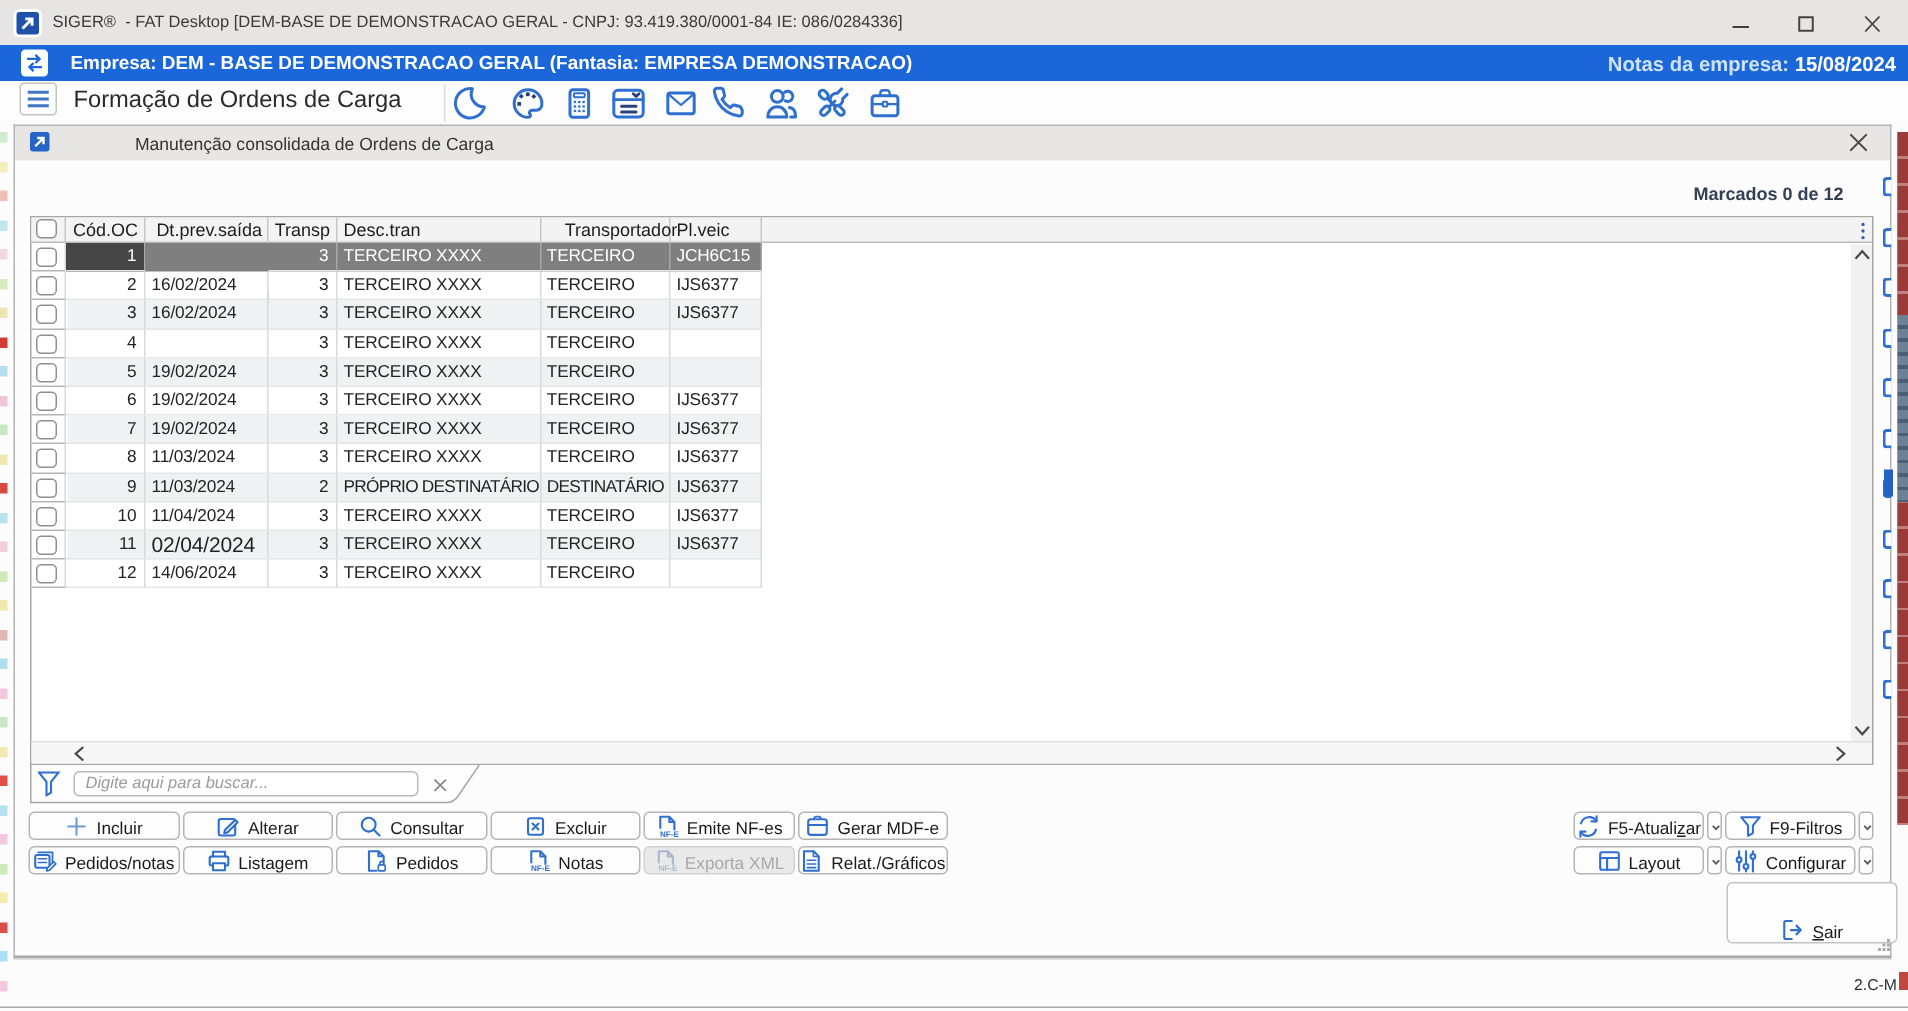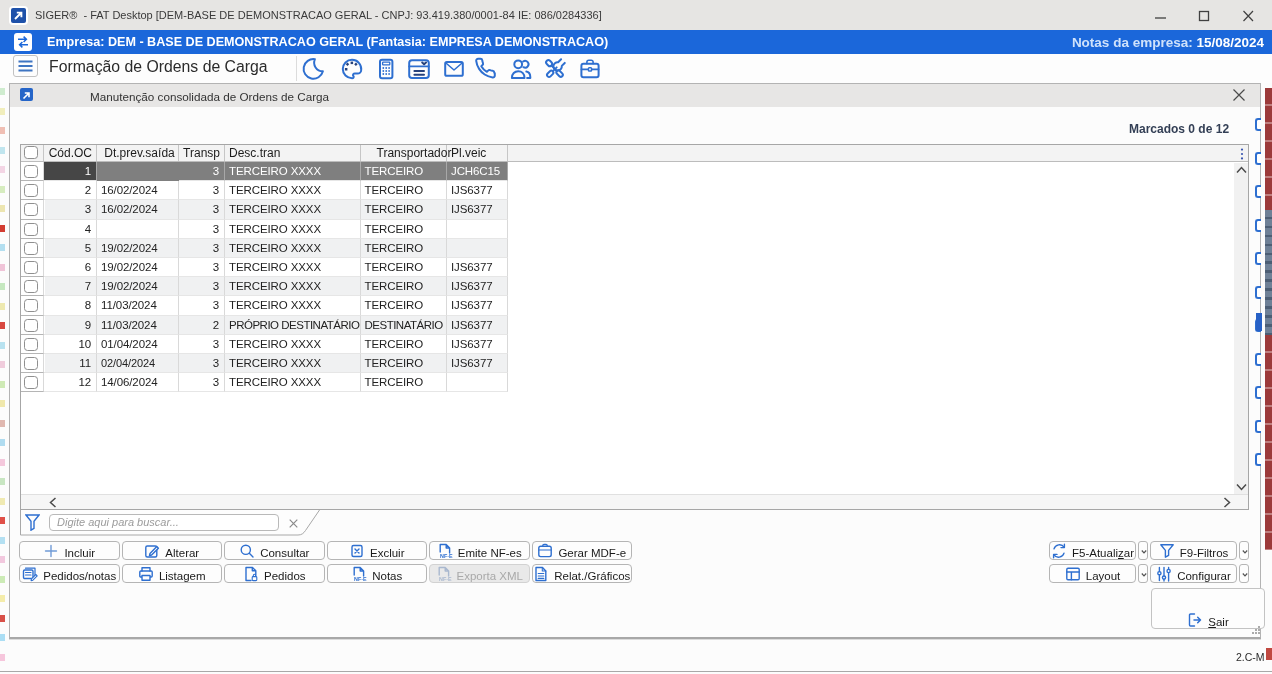--- a/index.html
+++ b/index.html
@@ -253,30 +253,30 @@
 <div class="abs txt" style="left:21px;top:315.6px;width:23px;height:19.2px;border-right:1px solid #d9d9d9;border-bottom:1px solid #b5b5b5;font-size:11.5px;letter-spacing:-0.1px;line-height:18.2px;color:#232323;overflow:hidden;text-align:left;padding-left:4px;"></div>
 <div class="abs txt" style="left:44px;top:315.6px;width:53px;height:19.2px;border-right:1px solid #d9d9d9;border-bottom:1px solid #e6e6e6;font-size:11.5px;letter-spacing:-0.1px;line-height:18.2px;color:#232323;overflow:hidden;text-align:right;padding-right:5px;">9</div>
 <div class="abs txt" style="left:97px;top:315.6px;width:82px;height:19.2px;border-right:1px solid #d9d9d9;border-bottom:1px solid #e6e6e6;font-size:11.5px;letter-spacing:-0.1px;line-height:18.2px;color:#232323;overflow:hidden;text-align:left;padding-left:4px;">11/03/2024</div>
 <div class="abs txt" style="left:179px;top:315.6px;width:46px;height:19.2px;border-right:1px solid #d9d9d9;border-bottom:1px solid #e6e6e6;font-size:11.5px;letter-spacing:-0.1px;line-height:18.2px;color:#232323;overflow:hidden;text-align:right;padding-right:5px;">2</div>
 <div class="abs txt" style="left:225px;top:315.6px;width:135.5px;height:19.2px;border-right:1px solid #d9d9d9;border-bottom:1px solid #e6e6e6;font-size:11.5px;letter-spacing:-0.1px;line-height:18.2px;color:#232323;overflow:hidden;letter-spacing:-0.5px;text-align:left;padding-left:4px;">PRÓPRIO DESTINATÁRIO</div>
 <div class="abs txt" style="left:360.5px;top:315.6px;width:86.5px;height:19.2px;border-right:1px solid #d9d9d9;border-bottom:1px solid #e6e6e6;font-size:11.5px;letter-spacing:-0.1px;line-height:18.2px;color:#232323;overflow:hidden;letter-spacing:-0.5px;text-align:left;padding-left:4px;">DESTINATÁRIO</div>
 <div class="abs txt" style="left:447px;top:315.6px;width:60.5px;height:19.2px;border-right:1px solid #d9d9d9;border-bottom:1px solid #e6e6e6;font-size:11.5px;letter-spacing:-0.1px;line-height:18.2px;color:#232323;overflow:hidden;text-align:left;padding-left:4px;">IJS6377</div>
 <div class="cb" style="left:24px;top:318.6px;"></div>
 <div class="abs txt" style="left:21px;top:334.79999999999995px;width:23px;height:19.2px;border-right:1px solid #d9d9d9;border-bottom:1px solid #b5b5b5;font-size:11.5px;letter-spacing:-0.1px;line-height:18.2px;color:#232323;overflow:hidden;text-align:left;padding-left:4px;"></div>
 <div class="abs txt" style="left:44px;top:334.79999999999995px;width:53px;height:19.2px;border-right:1px solid #d9d9d9;border-bottom:1px solid #e6e6e6;font-size:11.5px;letter-spacing:-0.1px;line-height:18.2px;color:#232323;overflow:hidden;text-align:right;padding-right:5px;">10</div>
-<div class="abs txt" style="left:97px;top:334.79999999999995px;width:82px;height:19.2px;border-right:1px solid #d9d9d9;border-bottom:1px solid #e6e6e6;font-size:11.5px;letter-spacing:-0.1px;line-height:18.2px;color:#232323;overflow:hidden;text-align:left;padding-left:4px;">01/04/2024</div>
+<div class="abs txt" style="left:97px;top:334.79999999999995px;width:82px;height:19.2px;border-right:1px solid #d9d9d9;border-bottom:1px solid #e6e6e6;font-size:11.5px;letter-spacing:-0.1px;line-height:18.2px;color:#232323;overflow:hidden;text-align:left;padding-left:4px;">11/04/2024</div>
 <div class="abs txt" style="left:179px;top:334.79999999999995px;width:46px;height:19.2px;border-right:1px solid #d9d9d9;border-bottom:1px solid #e6e6e6;font-size:11.5px;letter-spacing:-0.1px;line-height:18.2px;color:#232323;overflow:hidden;text-align:right;padding-right:5px;">3</div>
 <div class="abs txt" style="left:225px;top:334.79999999999995px;width:135.5px;height:19.2px;border-right:1px solid #d9d9d9;border-bottom:1px solid #e6e6e6;font-size:11.5px;letter-spacing:-0.1px;line-height:18.2px;color:#232323;overflow:hidden;text-align:left;padding-left:4px;">TERCEIRO XXXX</div>
 <div class="abs txt" style="left:360.5px;top:334.79999999999995px;width:86.5px;height:19.2px;border-right:1px solid #d9d9d9;border-bottom:1px solid #e6e6e6;font-size:11.5px;letter-spacing:-0.1px;line-height:18.2px;color:#232323;overflow:hidden;text-align:left;padding-left:4px;">TERCEIRO</div>
 <div class="abs txt" style="left:447px;top:334.79999999999995px;width:60.5px;height:19.2px;border-right:1px solid #d9d9d9;border-bottom:1px solid #e6e6e6;font-size:11.5px;letter-spacing:-0.1px;line-height:18.2px;color:#232323;overflow:hidden;text-align:left;padding-left:4px;">IJS6377</div>
 <div class="cb" style="left:24px;top:337.79999999999995px;"></div>
 <div class="abs" style="left:44.5px;top:354.0px;width:463.0px;height:19.2px;background:#f0f1f2;"></div>
 <div class="abs txt" style="left:21px;top:354.0px;width:23px;height:19.2px;border-right:1px solid #d9d9d9;border-bottom:1px solid #b5b5b5;font-size:11.5px;letter-spacing:-0.1px;line-height:18.2px;color:#232323;overflow:hidden;text-align:left;padding-left:4px;"></div>
 <div class="abs txt" style="left:44px;top:354.0px;width:53px;height:19.2px;border-right:1px solid #d9d9d9;border-bottom:1px solid #e6e6e6;font-size:11.5px;letter-spacing:-0.1px;line-height:18.2px;color:#232323;overflow:hidden;text-align:right;padding-right:5px;">11</div>
-<div class="abs txt" style="left:97px;top:354.0px;width:82px;height:19.2px;border-right:1px solid #d9d9d9;border-bottom:1px solid #e6e6e6;font-size:11px;letter-spacing:-0.1px;line-height:18.2px;color:#232323;overflow:hidden;text-align:left;padding-left:4px;">02/04/2024</div>
+<div class="abs txt" style="left:97px;top:354.0px;width:82px;height:19.2px;border-right:1px solid #d9d9d9;border-bottom:1px solid #e6e6e6;font-size:14px;letter-spacing:-0.1px;line-height:18.2px;color:#232323;overflow:hidden;text-align:left;padding-left:4px;">02/04/2024</div>
 <div class="abs txt" style="left:179px;top:354.0px;width:46px;height:19.2px;border-right:1px solid #d9d9d9;border-bottom:1px solid #e6e6e6;font-size:11.5px;letter-spacing:-0.1px;line-height:18.2px;color:#232323;overflow:hidden;text-align:right;padding-right:5px;">3</div>
 <div class="abs txt" style="left:225px;top:354.0px;width:135.5px;height:19.2px;border-right:1px solid #d9d9d9;border-bottom:1px solid #e6e6e6;font-size:11.5px;letter-spacing:-0.1px;line-height:18.2px;color:#232323;overflow:hidden;text-align:left;padding-left:4px;">TERCEIRO XXXX</div>
 <div class="abs txt" style="left:360.5px;top:354.0px;width:86.5px;height:19.2px;border-right:1px solid #d9d9d9;border-bottom:1px solid #e6e6e6;font-size:11.5px;letter-spacing:-0.1px;line-height:18.2px;color:#232323;overflow:hidden;text-align:left;padding-left:4px;">TERCEIRO</div>
 <div class="abs txt" style="left:447px;top:354.0px;width:60.5px;height:19.2px;border-right:1px solid #d9d9d9;border-bottom:1px solid #e6e6e6;font-size:11.5px;letter-spacing:-0.1px;line-height:18.2px;color:#232323;overflow:hidden;text-align:left;padding-left:4px;">IJS6377</div>
 <div class="cb" style="left:24px;top:357.0px;"></div>
 <div class="abs txt" style="left:21px;top:373.2px;width:23px;height:19.2px;border-right:1px solid #d9d9d9;border-bottom:1px solid #b5b5b5;font-size:11.5px;letter-spacing:-0.1px;line-height:18.2px;color:#232323;overflow:hidden;text-align:left;padding-left:4px;"></div>
 <div class="abs txt" style="left:44px;top:373.2px;width:53px;height:19.2px;border-right:1px solid #d9d9d9;border-bottom:1px solid #e6e6e6;font-size:11.5px;letter-spacing:-0.1px;line-height:18.2px;color:#232323;overflow:hidden;text-align:right;padding-right:5px;">12</div>
 <div class="abs txt" style="left:97px;top:373.2px;width:82px;height:19.2px;border-right:1px solid #d9d9d9;border-bottom:1px solid #e6e6e6;font-size:11.5px;letter-spacing:-0.1px;line-height:18.2px;color:#232323;overflow:hidden;text-align:left;padding-left:4px;">14/06/2024</div>
 <div class="abs txt" style="left:179px;top:373.2px;width:46px;height:19.2px;border-right:1px solid #d9d9d9;border-bottom:1px solid #e6e6e6;font-size:11.5px;letter-spacing:-0.1px;line-height:18.2px;color:#232323;overflow:hidden;text-align:right;padding-right:5px;">3</div>
 <div class="abs txt" style="left:225px;top:373.2px;width:135.5px;height:19.2px;border-right:1px solid #d9d9d9;border-bottom:1px solid #e6e6e6;font-size:11.5px;letter-spacing:-0.1px;line-height:18.2px;color:#232323;overflow:hidden;text-align:left;padding-left:4px;">TERCEIRO XXXX</div>

